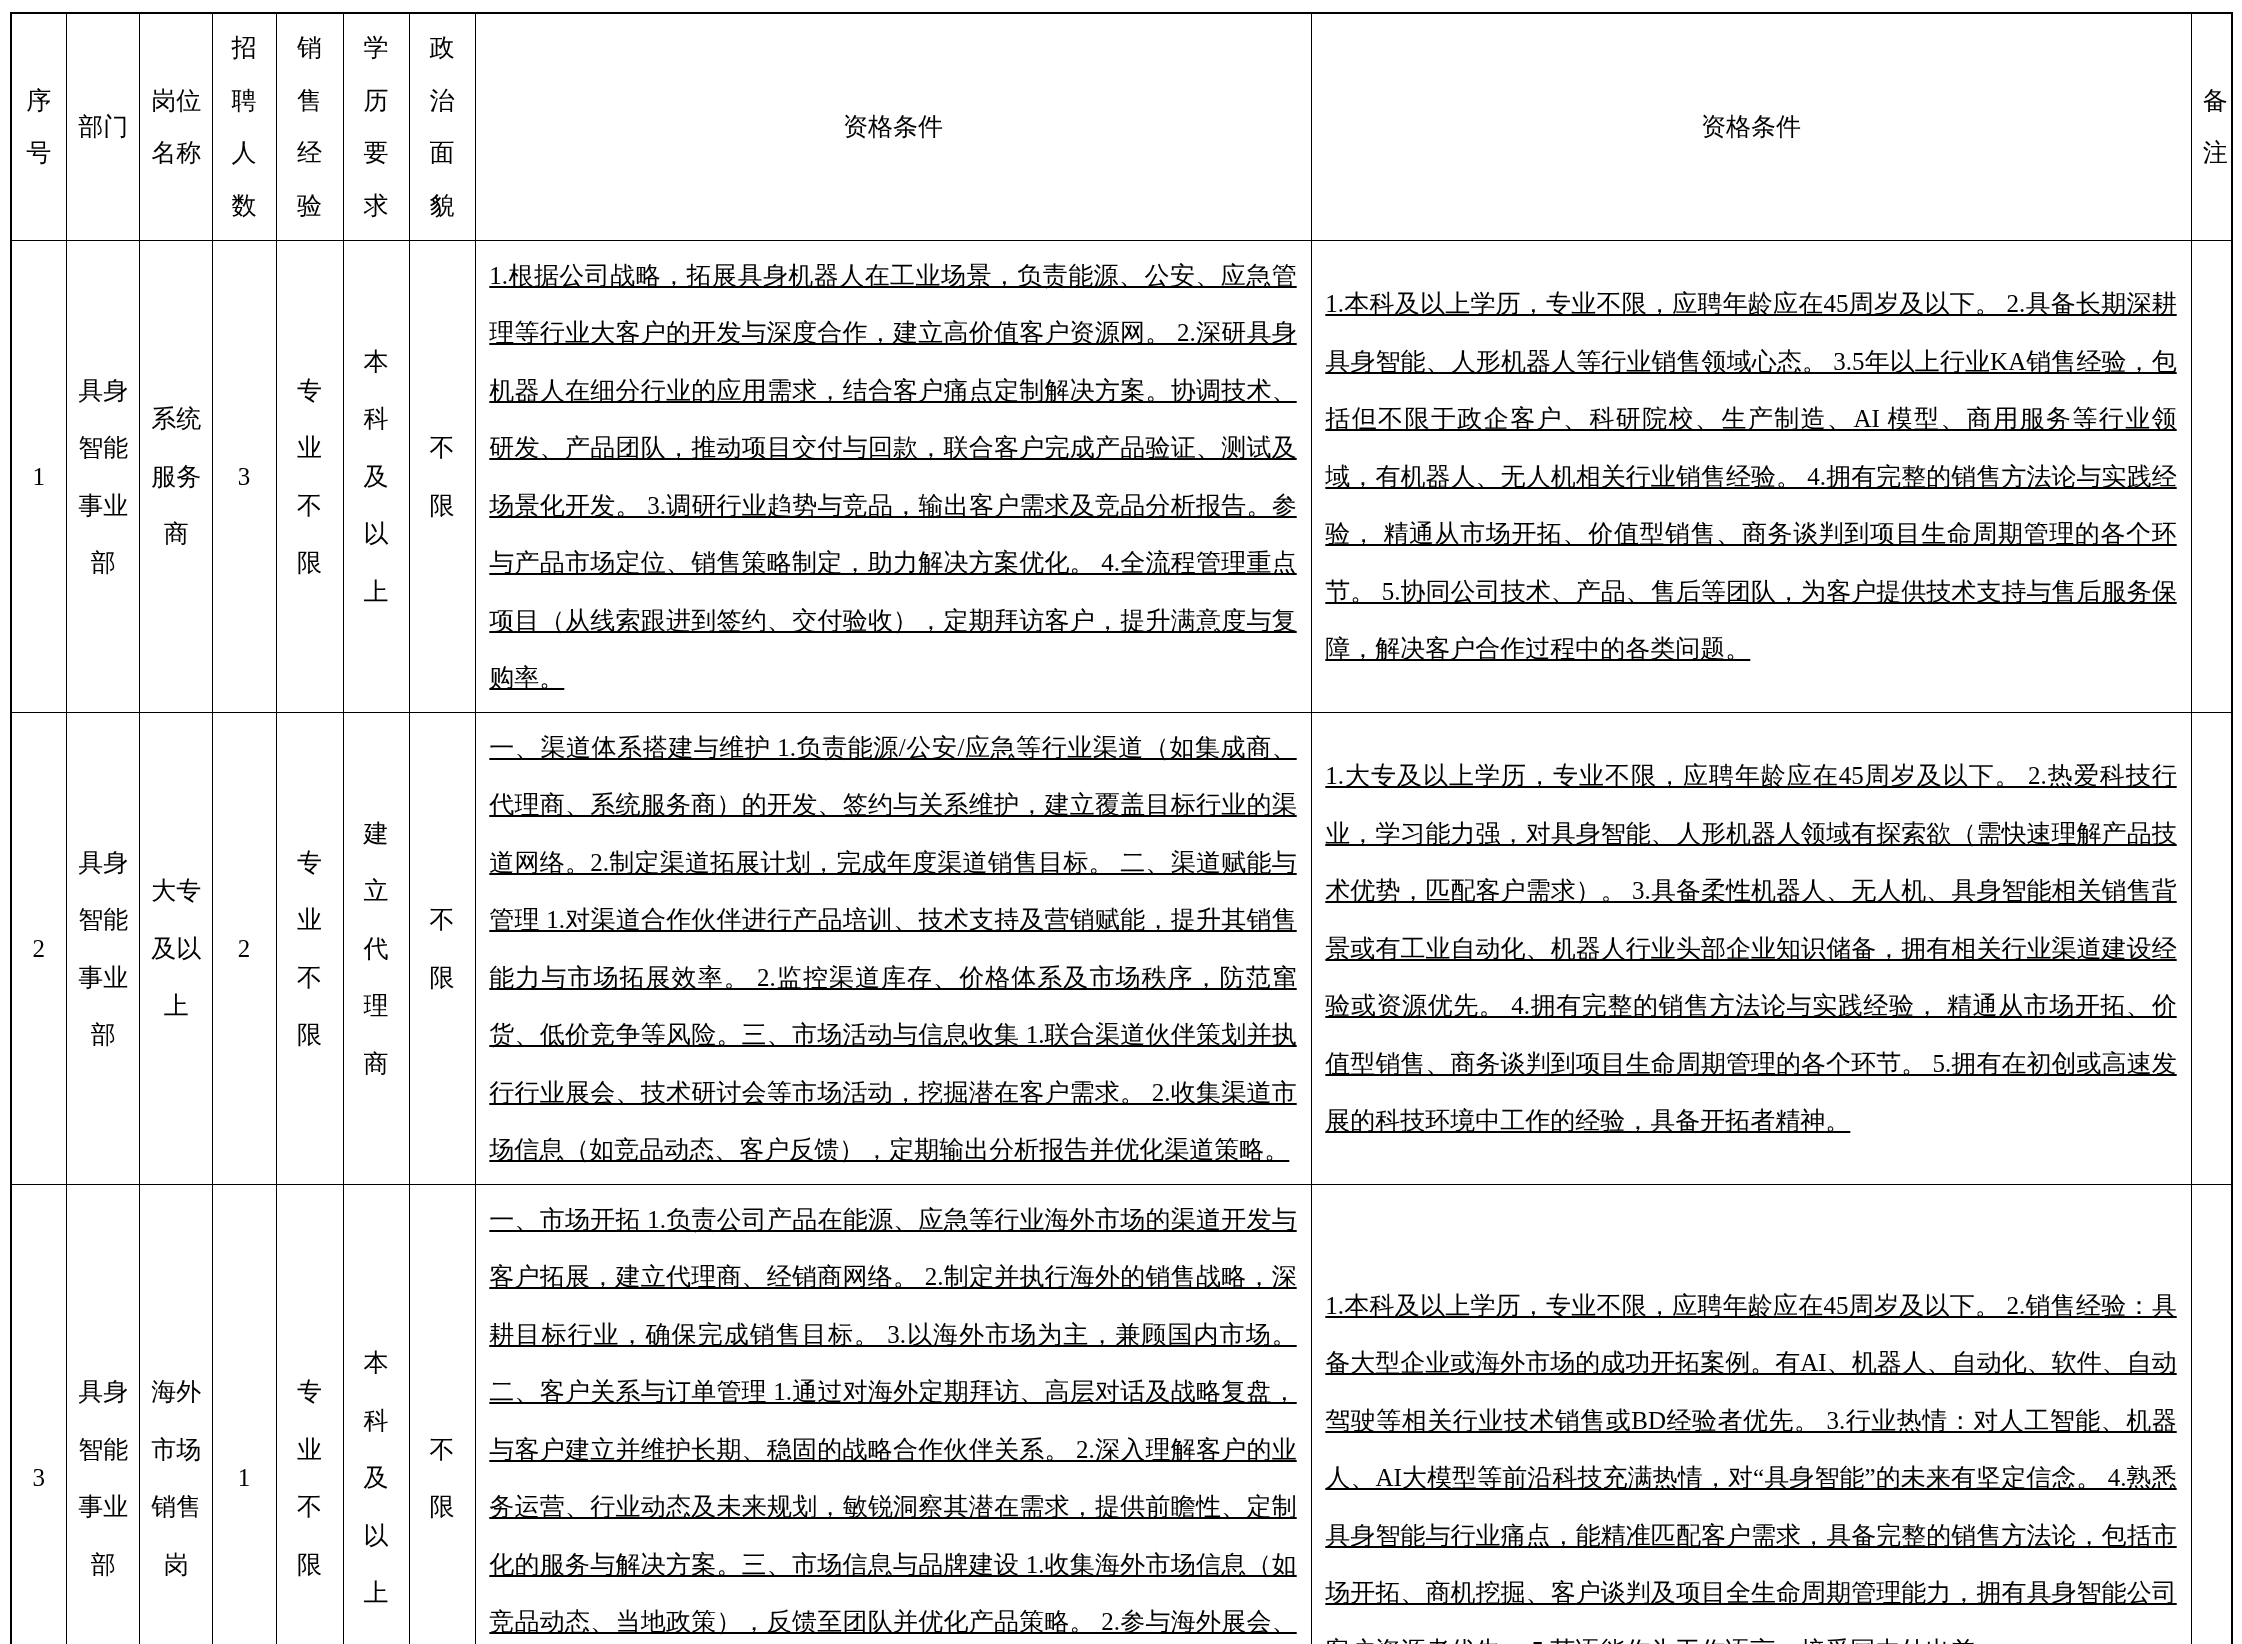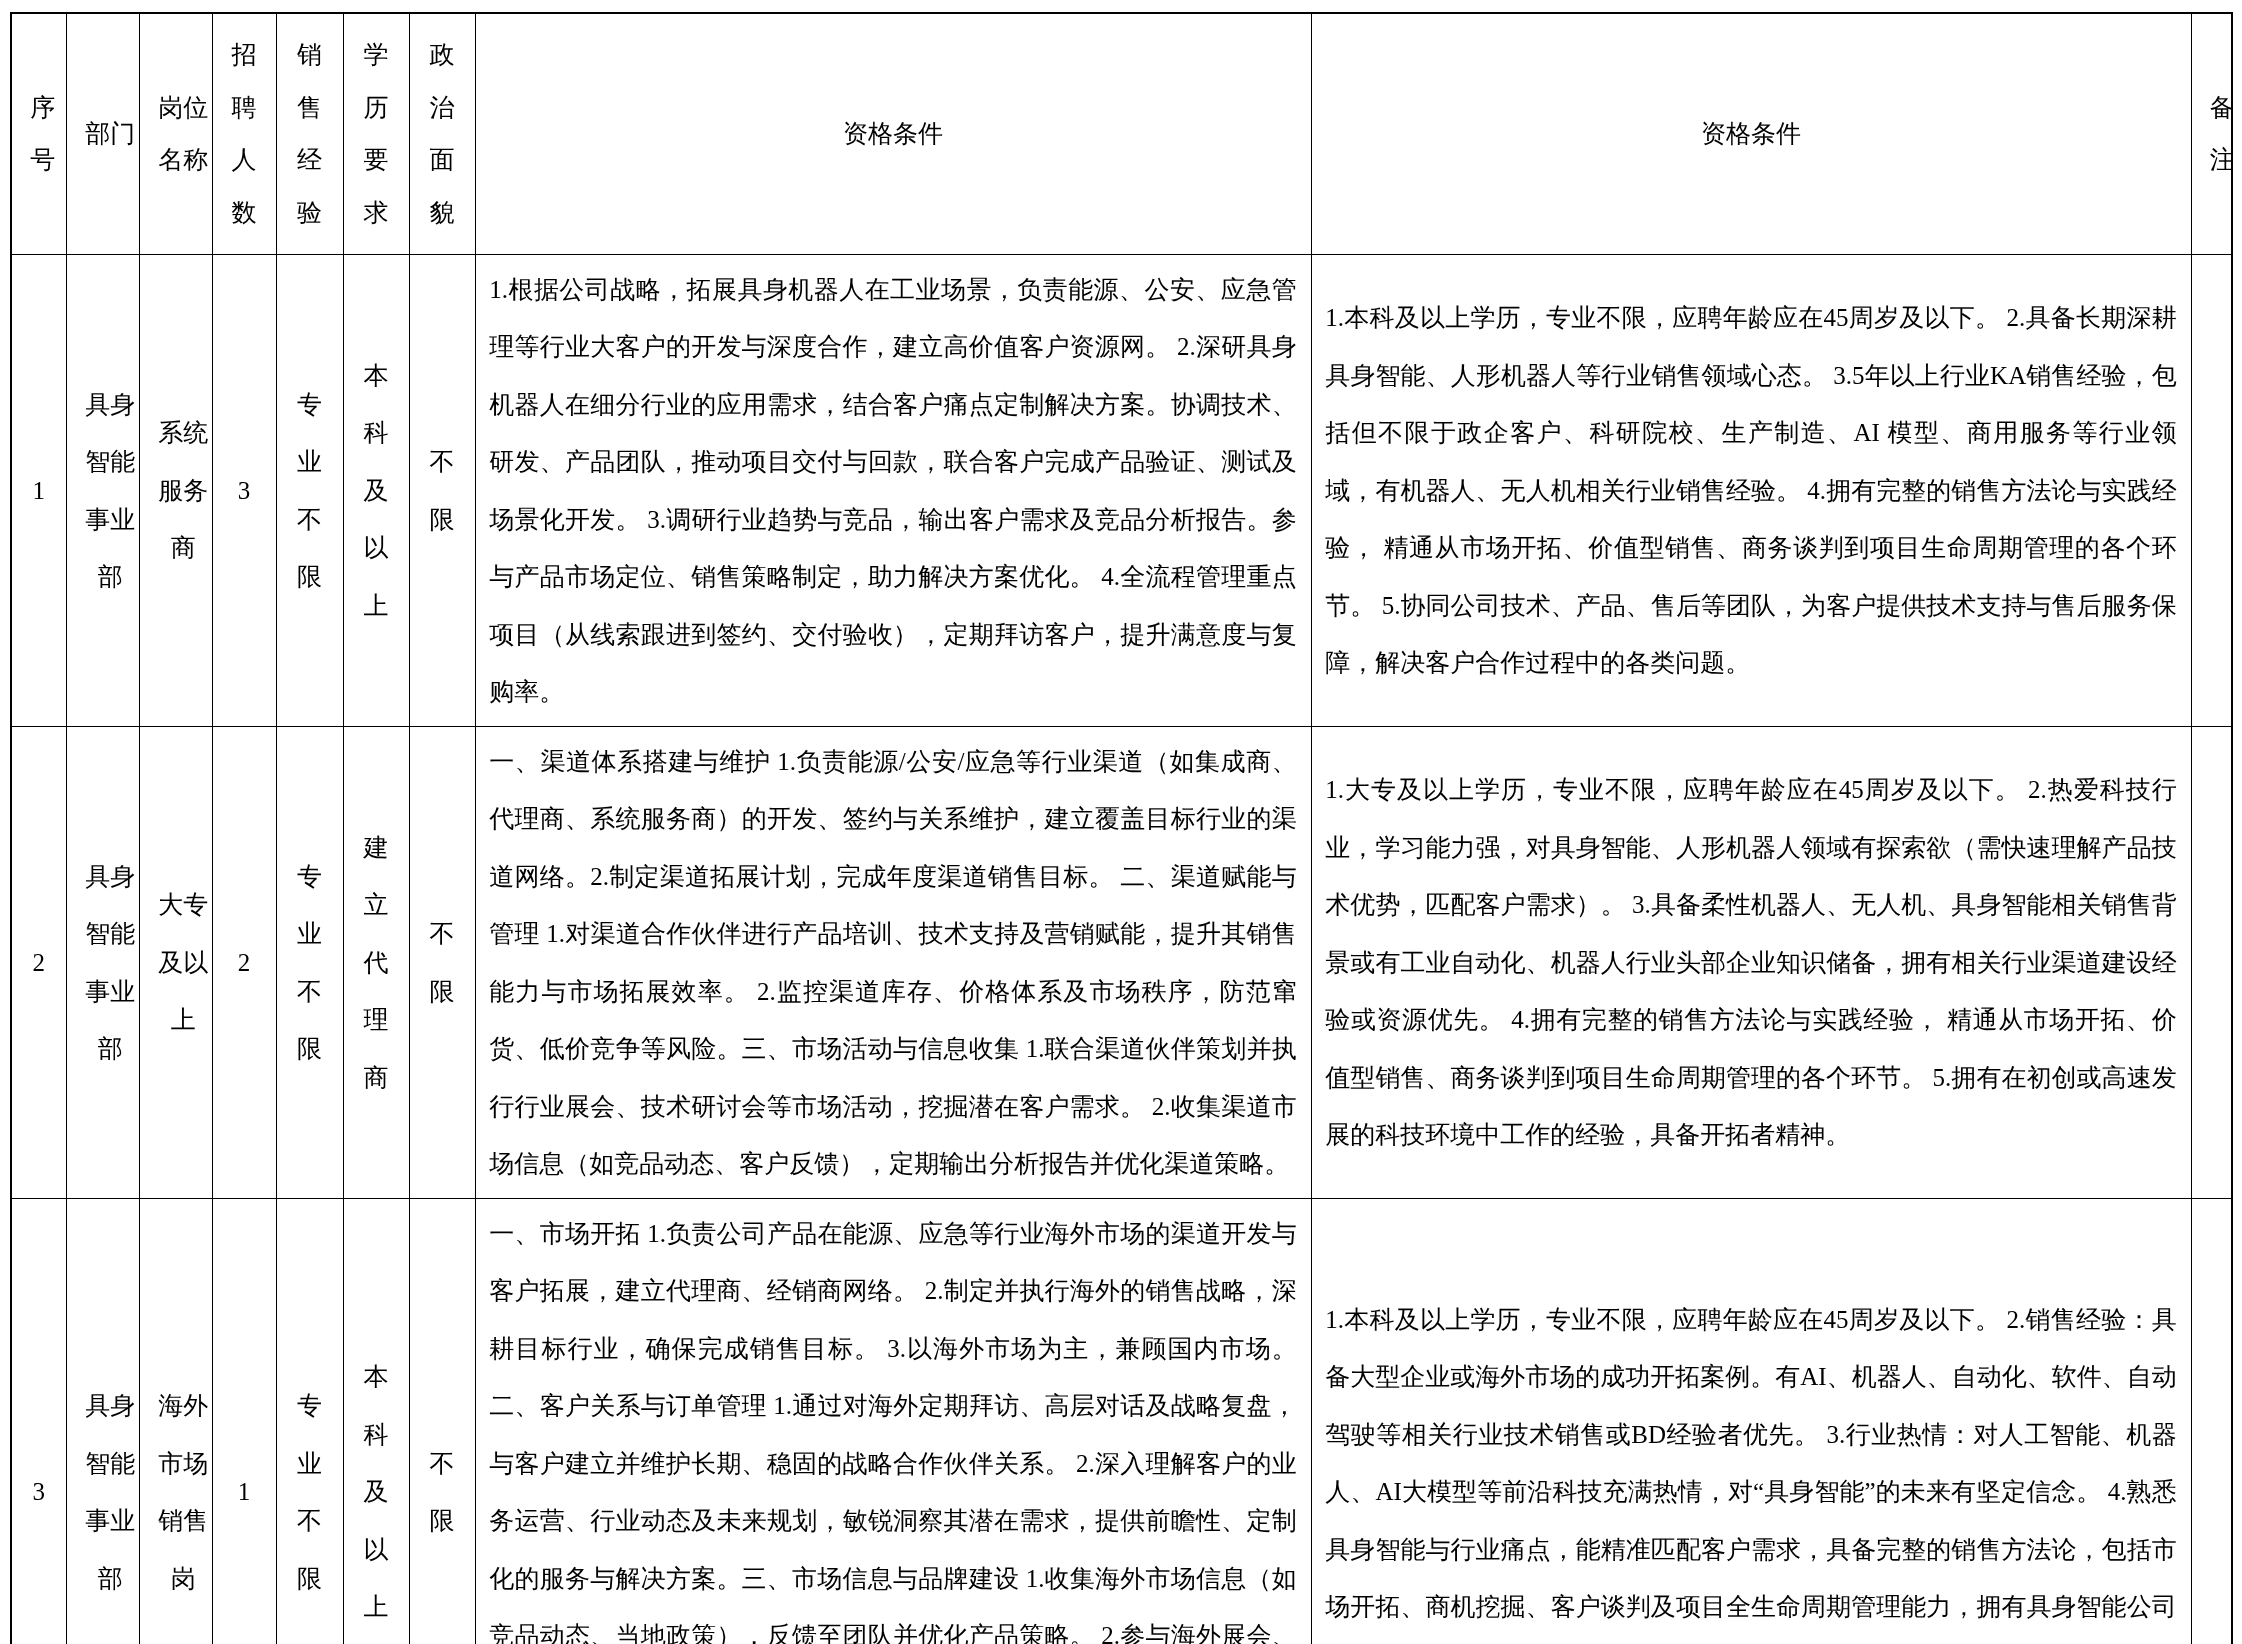--- a/index.html
+++ b/index.html
@@ -11,32 +11,33 @@
   }
   table.jobs {
     border-collapse:collapse; table-layout:fixed;
     width:2222px; height:1621px;
     border:2.8px solid #000000;
   }
   .jobs th, .jobs td {
     border:1.8px solid #000000;
     vertical-align:middle; text-align:center;
     font-size:25px; font-weight:normal; color:#000000;
-    padding:15px; overflow:hidden;
+    padding:8px; overflow:hidden;
   }
   .jobs th { line-height:2.1; }
   .jobs td { line-height:2.3; }
   
   .w1 { width:1.25em; margin:0 auto; word-break:break-all; }
   .w2 { width:2.3em;  margin:0 auto; word-break:break-all; }
   
   td.desc {
     text-align:justify; text-align-last:left;
     padding:5.5px 13.8px; word-break:break-all;
     line-height:2.3;
+    text-decoration:underline;
   }
 </style>
 </head>
 <body>
 
 <div class="page">
   <table class="jobs">
     <colgroup>
       <col style="width:55px">
         <col style="width:73px">

